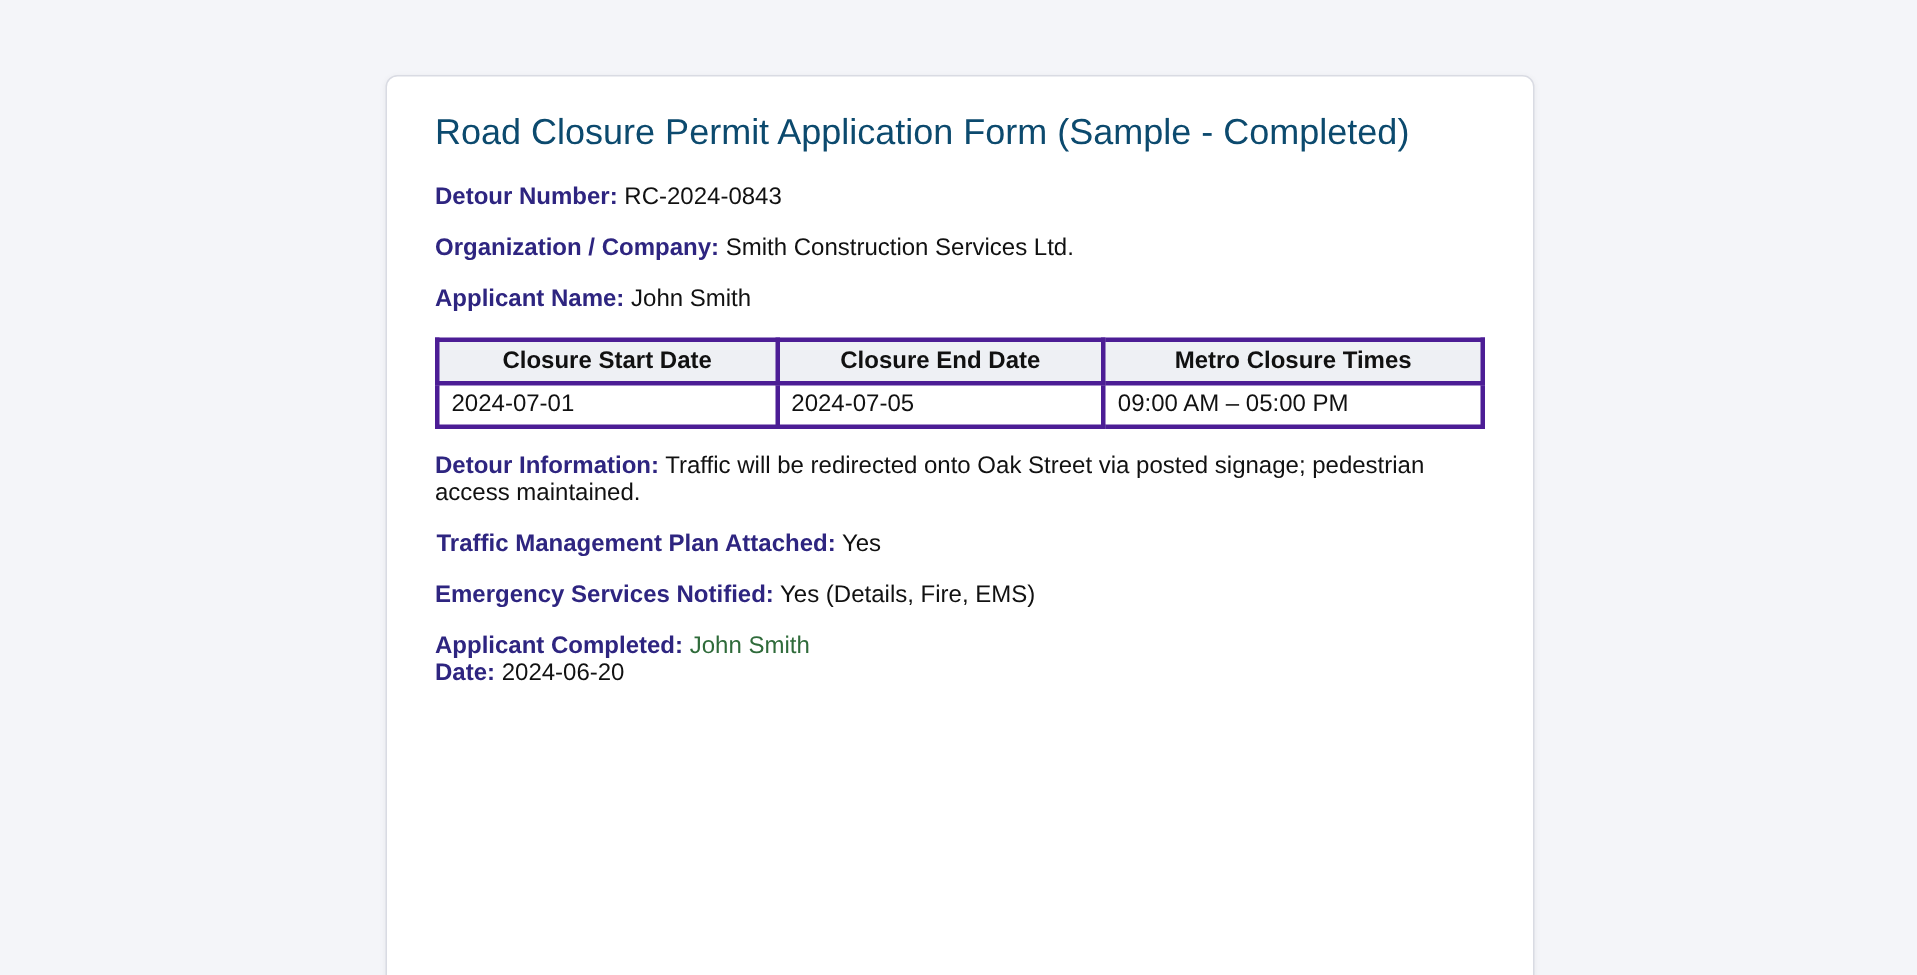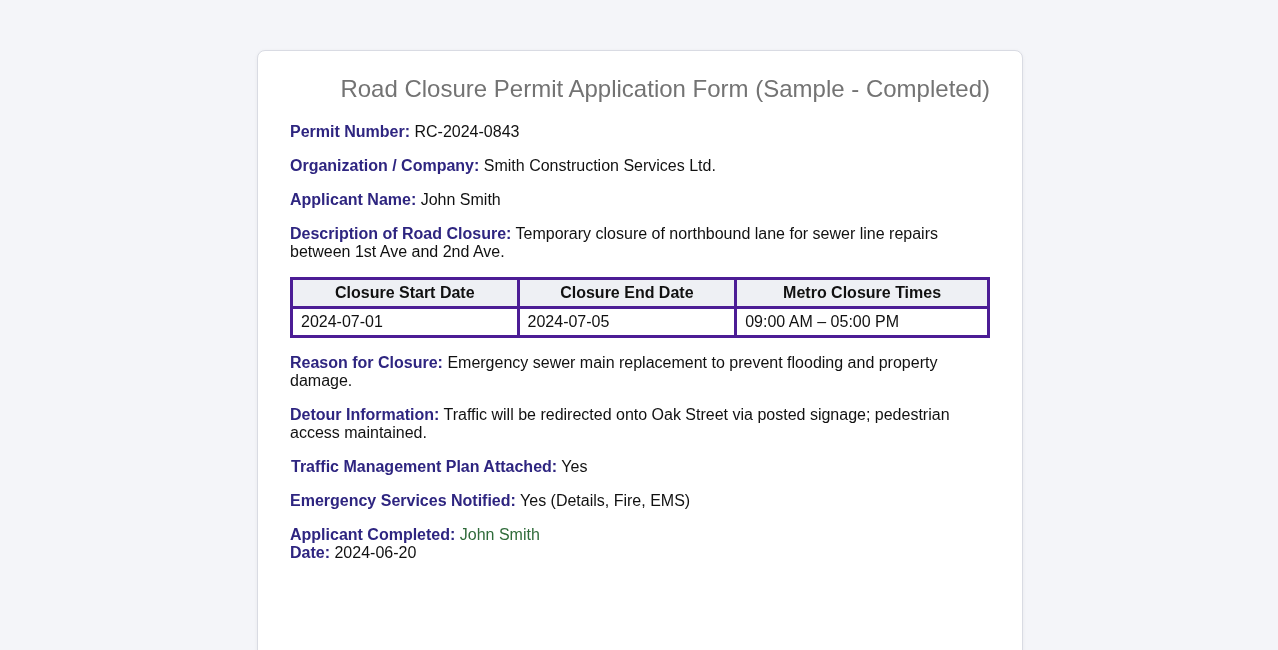--- a/index.html
+++ b/index.html
@@ -20,23 +20,22 @@
       background: #ffffff;
       border: 1px solid #d9dbe3;
       border-radius: 8px;
       box-shadow: 0 1px 4px rgba(0,0,0,0.05);
       min-height: 640px;
     }
     h1 {
       margin: 0 0 20px 0;
       font-size: 24px;
       font-weight: normal;
-      color: #737373;
+      color: #0c4a6e;
       line-height: 28px;
-      text-align: right;
     }
     .field {
       margin: 0 0 16px 0;
       font-size: 16px;
       line-height: 18px;
     }
     .label {
       font-weight: bold;
       color: #2e2580;
     }
@@ -61,62 +60,54 @@
     }
     .sig { color: #2f6b3a; }
   </style>
 </head>
 <body>
 
 <div class="card">
   <h1>Road Closure Permit Application Form (Sample - Completed)</h1>
 
   <p class="field">
-    <span class="label">Permit Number:</span>
+    <span class="label">Detour Number:</span>
     <span>RC-2024-0843</span>
   </p>
 
   <p class="field">
     <span class="label">Organization / Company:</span>
     <span>Smith Construction Services Ltd.</span>
   </p>
 
   <p class="field">
     <span class="label">Applicant Name:</span>
     <span>John Smith</span>
   </p>
 
 
 
-  <p class="field">
-    <span class="label">Description of Road Closure:</span>
-    <span>Temporary closure of northbound lane for sewer line repairs between 1st Ave and 2nd Ave.</span>
-  </p>
 
   <table>
     <thead>
       <tr>
         <th>Closure Start Date</th>
         <th>Closure End Date</th>
         <th>Metro Closure Times</th>
       </tr>
     </thead>
     <tbody>
       <tr>
         <td>2024-07-01</td>
         <td>2024-07-05</td>
         <td>09:00 AM – 05:00 PM</td>
       </tr>
     </tbody>
   </table>
 
-  <p class="field">
-    <span class="label">Reason for Closure:</span>
-    <span>Emergency sewer main replacement to prevent flooding and property damage.</span>
-  </p>
 
   <p class="field">
     <span class="label">Detour Information:</span>
     <span>Traffic will be redirected onto Oak Street via posted signage; pedestrian access maintained.</span>
   </p>
 
   <p class="field indent">
     <span class="label">Traffic Management Plan Attached:</span>
     <span>Yes</span>
   </p>

